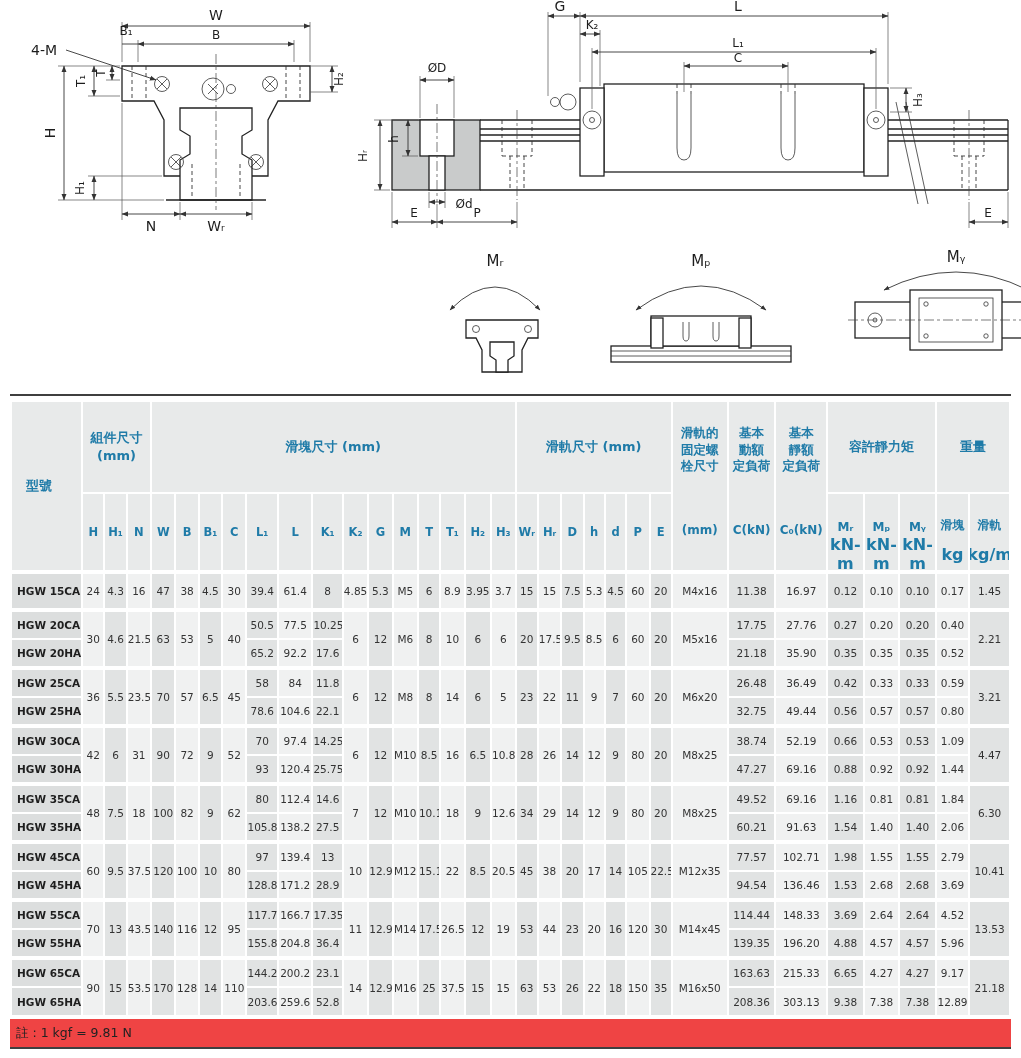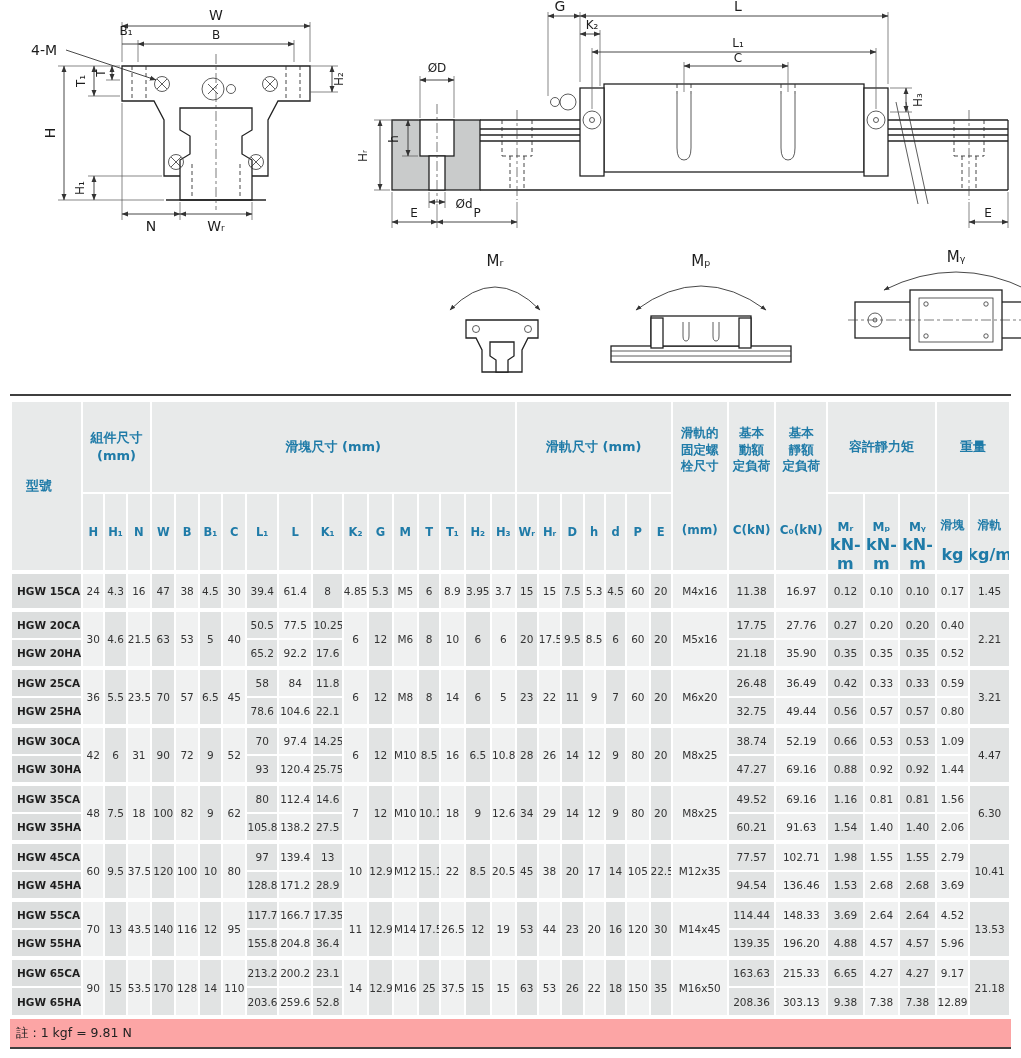--- a/index.html
+++ b/index.html
@@ -35,21 +35,21 @@
   th.sub{font-size:11.5px;}
   th.mw .l1{height:40px;display:flex;align-items:flex-end;justify-content:center;padding-bottom:4px;font-size:12px;}
   th.mw .l2{height:32px;display:flex;align-items:center;justify-content:center;font-size:16px;}
   tbody tr{height:29px;}
   tbody tr.single{height:38px;}
   tbody td{font-size:10.5px;color:#333;}
   td.model{background:#dcdede;text-align:left;padding-left:5px;font-weight:bold;font-size:10.5px;color:#1e1e1e;white-space:nowrap;}
   td.c-light{background:#f0f1f1;}
   td.c-dark{background:#e1e3e3;}
   tr.group-start td{border-top-width:4px;}
-  .footnote{height:28px;background:#fca5a5;display:flex;align-items:center;padding-left:6px;font-size:12.5px;color:#222;margin-top:2px;}
+  .footnote{height:28px;background:#ef4444;display:flex;align-items:center;padding-left:6px;font-size:12.5px;color:#222;margin-top:2px;}
 </style>
 </head>
 <body>
 
 <div class="diagrams">
 
   <svg class="fv" width="334" height="234" viewBox="0 0 334 234">
     <defs>
       <marker id="fa" viewBox="0 0 10 10" refX="8.5" refY="5" markerWidth="8" markerHeight="8" orient="auto-start-reverse">
         <path d="M0,1.5 L9,5 L0,8.5 Z" fill="#333"></path>
@@ -608,21 +608,21 @@
           <td rowspan="2" class="c-light">12</td>
           <td rowspan="2" class="c-dark">9</td>
           <td rowspan="2" class="c-light">80</td>
           <td rowspan="2" class="c-dark">20</td>
           <td rowspan="2" class="c-light">M8x25</td>
           <td class="c-dark">49.52</td>
           <td class="c-light">69.16</td>
           <td class="c-dark">1.16</td>
           <td class="c-light">0.81</td>
           <td class="c-dark">0.81</td>
-          <td class="c-light">1.56</td>
+          <td class="c-light">1.84</td>
           <td rowspan="2" class="c-dark">6.30</td>
         </tr>
         <tr>
           <td class="model">HGW 35HA</td>
           <td class="c-dark">105.8</td>
           <td class="c-light">138.2</td>
           <td class="c-dark">27.5</td>
           <td class="c-dark">60.21</td>
           <td class="c-light">91.63</td>
           <td class="c-dark">1.54</td>
@@ -726,21 +726,21 @@
         </tr>
         <tr class="group-start">
           <td class="model">HGW 65CA</td>
           <td rowspan="2" class="c-light">90</td>
           <td rowspan="2" class="c-dark">15</td>
           <td rowspan="2" class="c-light">53.5</td>
           <td rowspan="2" class="c-dark">170</td>
           <td rowspan="2" class="c-light">128</td>
           <td rowspan="2" class="c-dark">14</td>
           <td rowspan="2" class="c-light">110</td>
-          <td class="c-dark">213.2</td>
+          <td class="c-dark">144.2</td>
           <td class="c-light">200.2</td>
           <td class="c-dark">23.1</td>
           <td rowspan="2" class="c-light">14</td>
           <td rowspan="2" class="c-dark">12.9</td>
           <td rowspan="2" class="c-light">M16</td>
           <td rowspan="2" class="c-dark">25</td>
           <td rowspan="2" class="c-light">37.5</td>
           <td rowspan="2" class="c-dark">15</td>
           <td rowspan="2" class="c-light">15</td>
           <td rowspan="2" class="c-dark">63</td>

